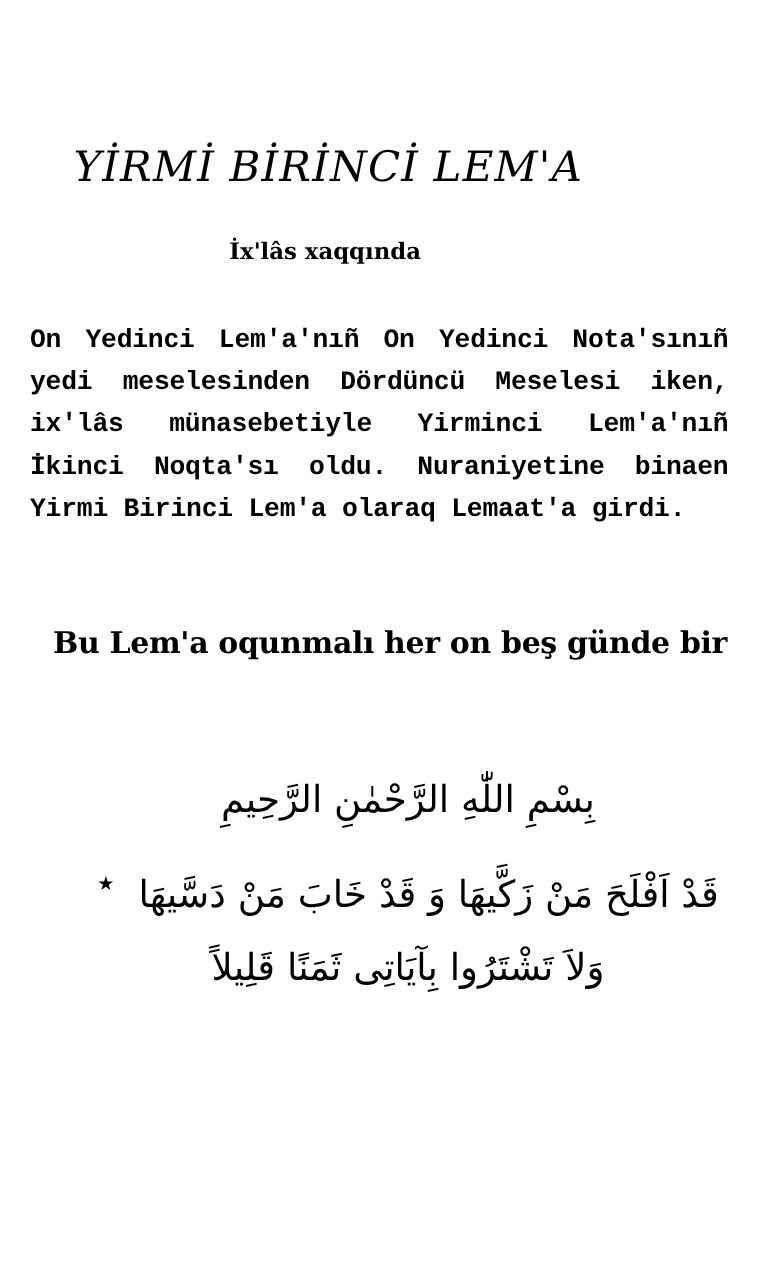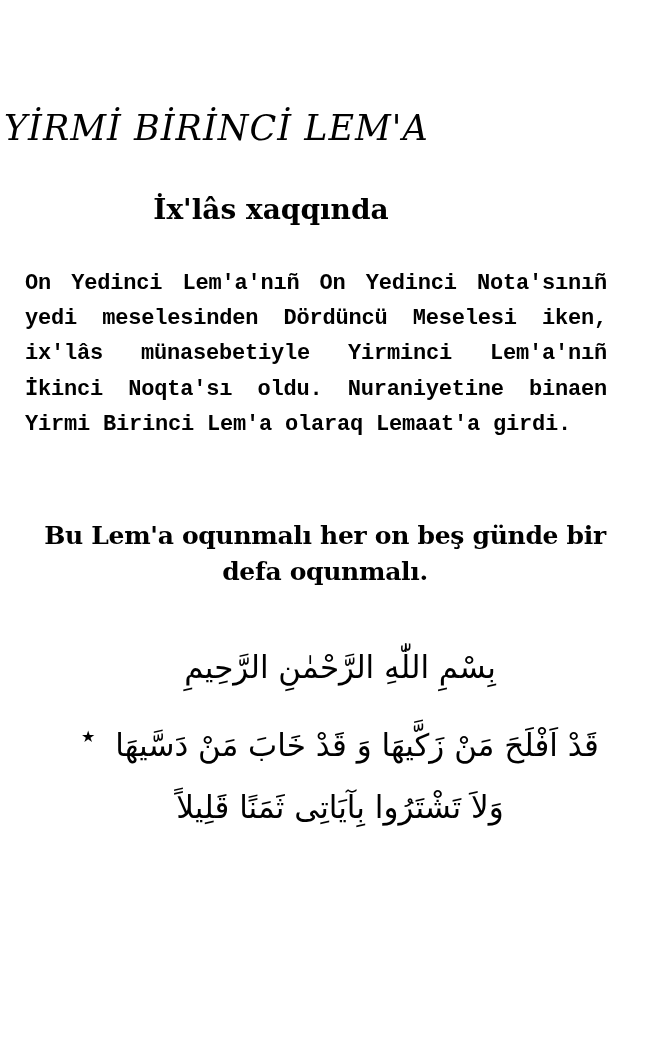--- a/index.html
+++ b/index.html
@@ -18,38 +18,38 @@
       position: absolute;
       left: 0; top: 0;
       width: 650px;
       height: 1056px;
     }
     .title {
       position: absolute;
       top: 100px;
       left: 0;
       width: 515px;
-      text-align: left;
+      text-align: center;
       font-family: "DejaVu Serif", serif;
       font-style: italic;
       font-weight: normal;
       font-size: 35px;
       letter-spacing: 1px;
       line-height: 48px;
-      margin: 4px;
+      margin: 16px;
     }
     .subtitle {
       position: absolute;
       top: 192px;
       left: 0;
       width: 542px;
       text-align: center;
       font-family: "DejaVu Serif", serif;
       font-weight: bold;
-      font-size: 28px;
+      font-size: 19px;
       line-height: 36px;
       margin: 0;
     }
     .intro {
       position: absolute;
       top: 266px;
       left: 25px;
       width: 582px;
       text-align: justify;
       text-align-last: left;
@@ -103,21 +103,20 @@
 <div class="page">
 
   <h1 class="title">YİRMİ BİRİNCİ LEM'A</h1>
 
   <h2 class="subtitle">İx'lâs xaqqında</h2>
 
   <p class="intro">On Yedinci Lem'a'nıñ On Yedinci Nota'sınıñ yedi meselesinden Dördüncü Meselesi iken, ix'lâs münasebetiyle Yirminci Lem'a'nıñ İkinci Noqta'sı oldu. Nuraniyetine binaen Yirmi Birinci Lem'a olaraq Lemaat'a girdi.</p>
 
   <div class="note">
     <div>Bu Lem'a oqunmalı her on beş günde bir</div>
-    <div>defa oqunmalı.</div>
   </div>
 
   <div class="arabic-block">
     <div class="ar-line">
       <span>بِسْمِ اللّٰهِ الرَّحْمٰنِ الرَّحِيمِ</span>
     </div>
     <div class="ar-line">
       <span>قَدْ اَفْلَحَ مَنْ زَكَّيهَا وَ قَدْ خَابَ مَنْ دَسَّيهَا</span>
       <span class="star">★</span>
     </div>

